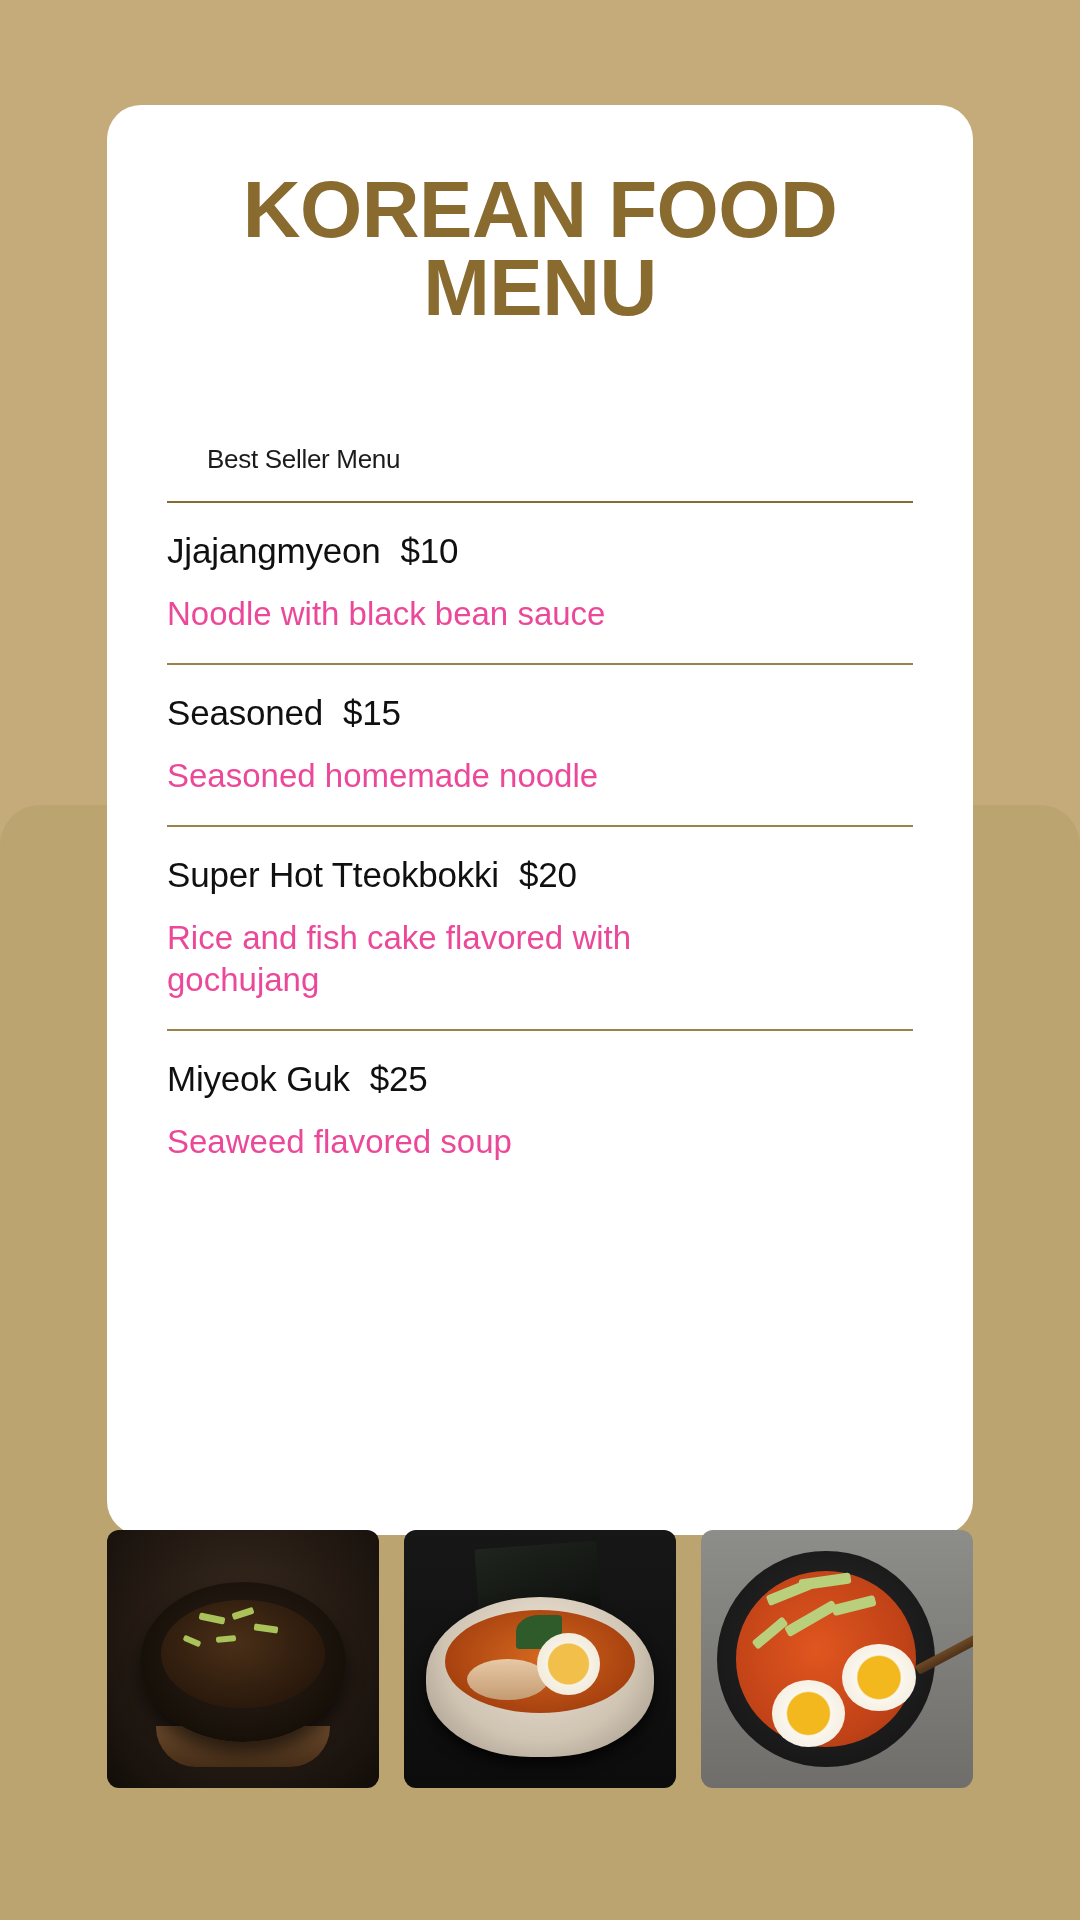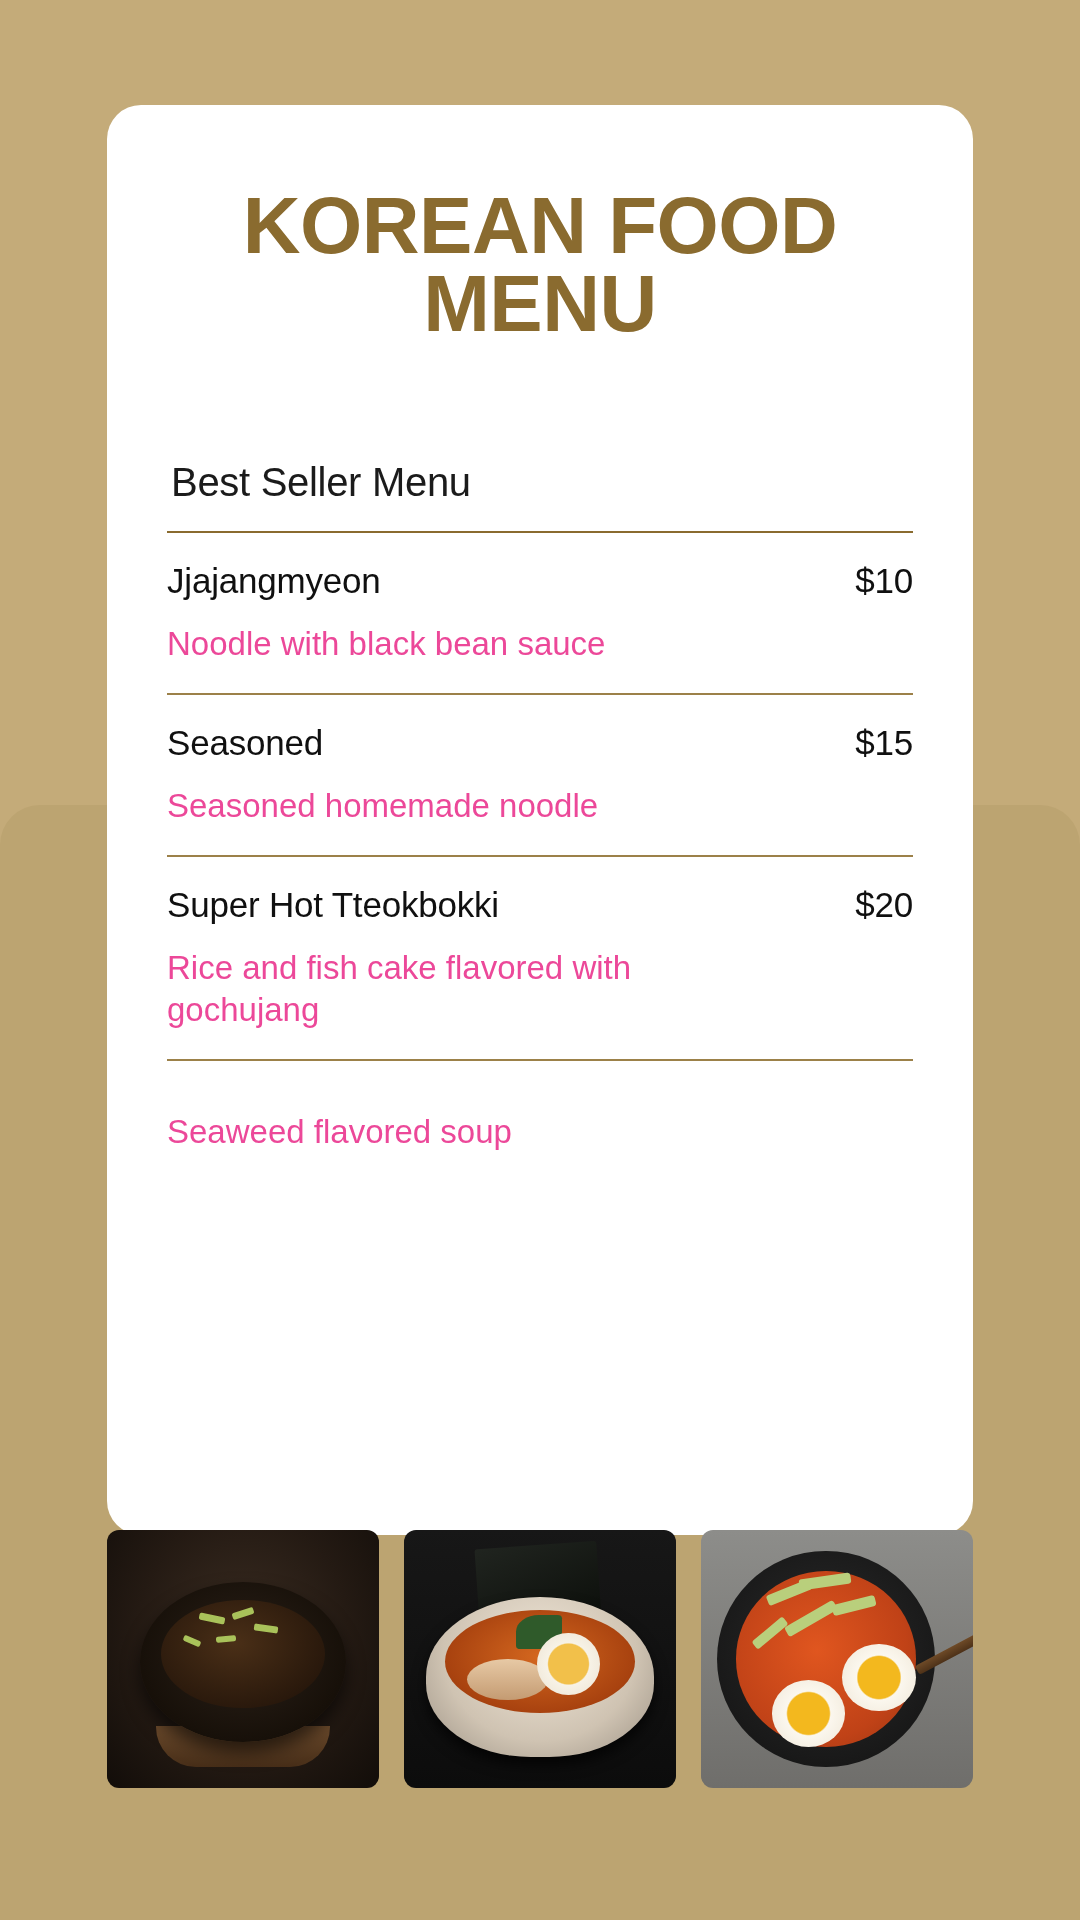--- a/index.html
+++ b/index.html
@@ -29,56 +29,57 @@
 
   .card {
     position: absolute;
     left: 107px;
     top: 105px;
     width: 866px;
     height: 1430px;
     background: #ffffff;
     border-radius: 34px;
     box-sizing: border-box;
-    padding: 52px 60px 0 60px;
+    padding: 36px 60px 0 60px;
   }
 
   .menu-title {
     color: #8a6b2f;
     font-size: 80px;
     line-height: 0.97;
     font-weight: bold;
     letter-spacing: -0.5px;
     text-align: center;
     margin: 30px 0 0 0;
     text-transform: uppercase;
   }
 
   .section-title {
     margin-top: 118px;
-    font-size: 40px;
+    font-size: 26px;
     color: #1b1b1b;
     font-weight: 400;
     letter-spacing: -0.3px;
     padding-left: 4px;
+    margin-left: 36px;
   }
 
   .divider {
     height: 2px;
     background: #8a6b2f;
     margin-top: 26px;
     width: 100%;
   }
 
   .item {
     padding-top: 28px;
   }
   .item-head {
     display: flex;
-    justify-content: space-between;
+    justify-content: flex-start;
     align-items: baseline;
   }
   .item-name {
     font-size: 35px;
     color: #101010;
     font-weight: 400;
     letter-spacing: -0.2px;
   }
   .item-price {
     font-size: 35px;
@@ -244,20 +245,24 @@
   <div class="item">
     <div class="item-head">
       <span class="item-name">Super Hot Tteokbokki</span>
       <span class="item-price">$20</span>
     </div>
     <div class="item-desc">Rice and fish cake flavored with gochujang</div>
     <div class="item-rule"></div>
   </div>
 
   <div class="item">
+    <div class="item-head">
+      <span class="item-name">Miyeok Guk</span>
+      <span class="item-price">$25</span>
+    </div>
     <div class="item-desc">Seaweed flavored soup</div>
     <div class="item-rule hidden"></div>
   </div>
 
 </div>
 
 <div class="photos">
 
   <div class="photo p1">
     <div class="wood"></div>

